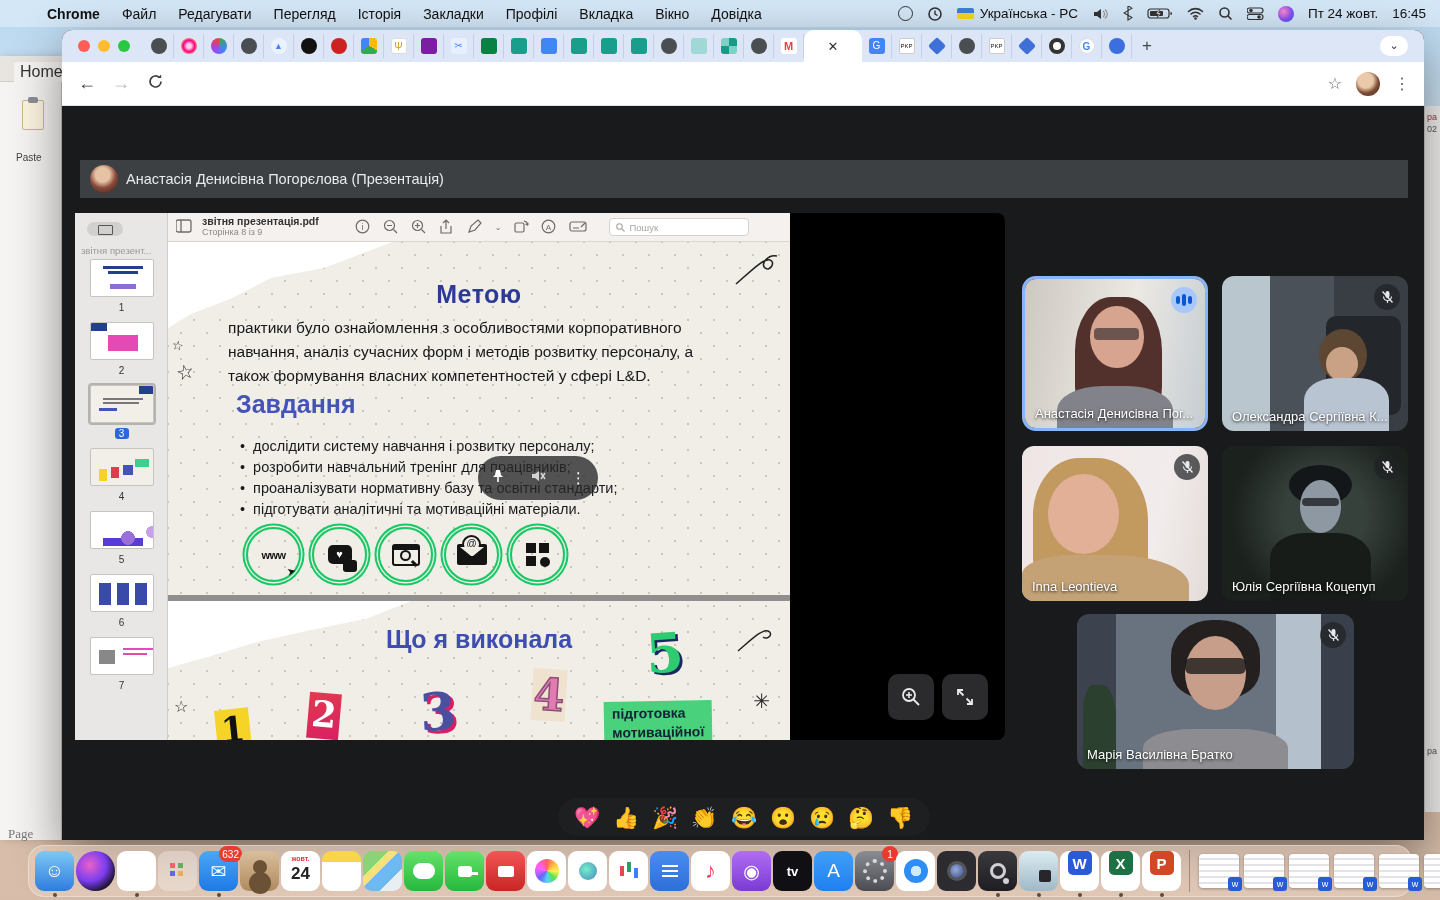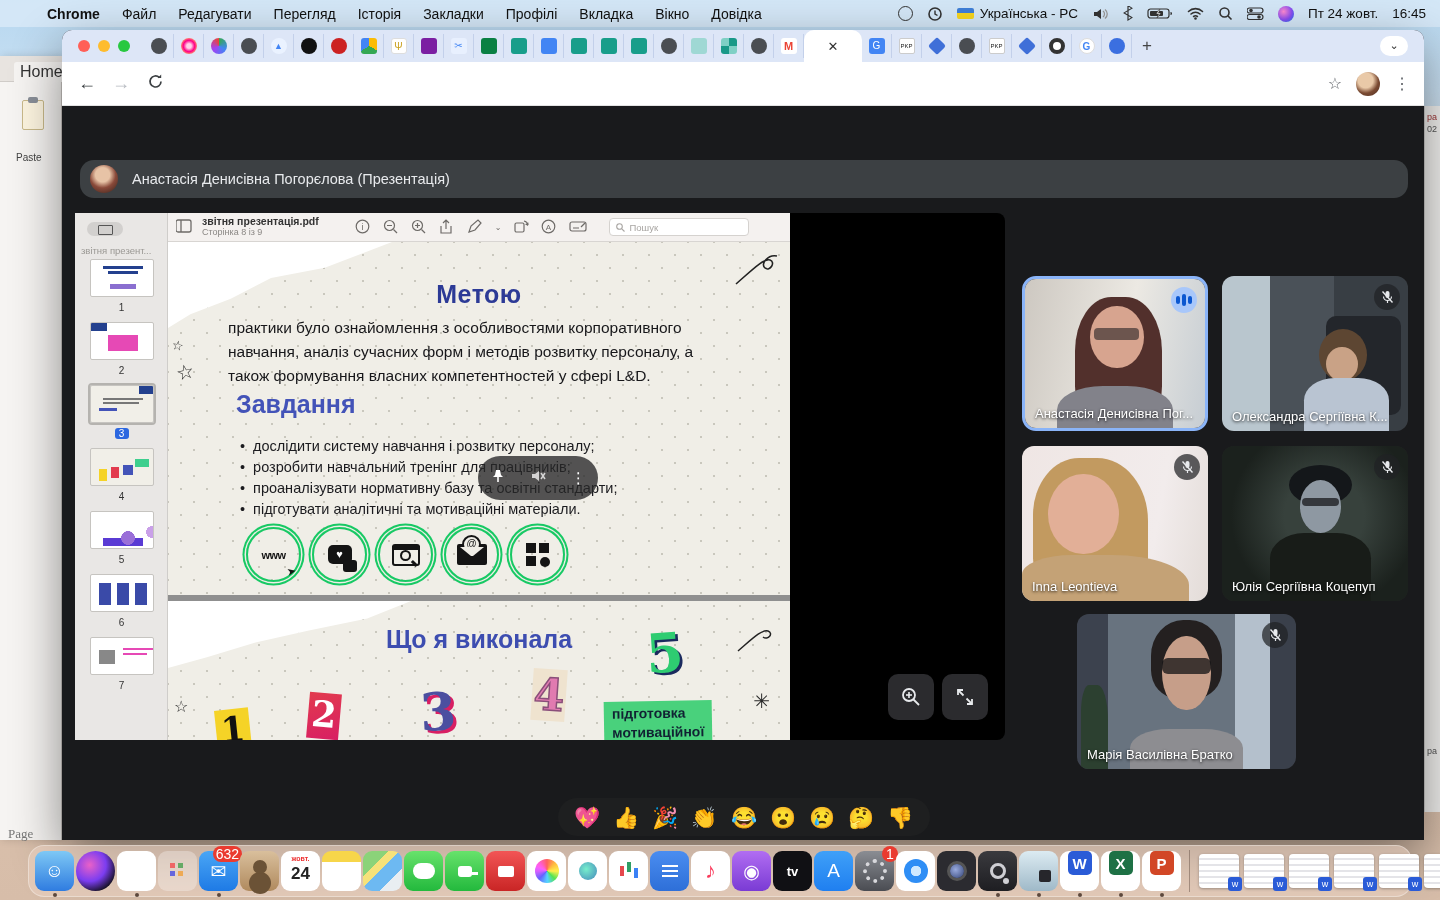--- a/index.html
+++ b/index.html
@@ -82,21 +82,21 @@
   .meeticon{width:18px;height:18px;border-radius:50%;background:#1a73e8;position:relative;flex:none;}
   .meeticon::after{content:"";position:absolute;left:4px;top:6px;width:7px;height:6px;background:#fff;border-radius:1px;box-shadow:8px 0 0 -2px #fff;}
   .url{font-size:13.5px;color:#202124;}
   .tb-right{margin-left:auto;display:flex;align-items:center;gap:14px;padding-right:14px;}
   .star{font-size:16px;color:#5f6368;}
   .avatar-s{width:24px;height:24px;border-radius:50%;background:radial-gradient(circle at 40% 35%,#e9c9a8 35%,#7a4a32 60%,#4c2d20);}
   .kebab{font-size:16px;color:#5f6368;}
 
   
   .meet{position:absolute;left:0;top:76px;width:1362px;height:734px;background:#191a1c;}
-  .banner{position:absolute;left:18px;top:54px;right:16px;height:38px;background:#3c4043;border-radius:14px;display:flex;align-items:center;gap:14px;padding:6px 10px;}
+  .banner{position:absolute;left:18px;top:54px;right:16px;height:38px;background:#3c4043;border-radius:0;display:flex;align-items:center;gap:8px;padding:6px 10px;}
   .banner .avatar{width:28px;height:28px;border-radius:50%;background:radial-gradient(circle at 45% 35%,#e7c3a6 30%,#8a4a3a 55%,#33201a);}
   .banner .bname{color:#e8eaed;font-size:14.5px;}
 
   .stage{position:absolute;left:13px;top:107px;width:930px;height:527px;background:#000;border-radius:8px;}
   
   .pside{position:absolute;left:0;top:0;width:93px;height:527px;background:#e9e7e5;border-right:1px solid #cfcdca;}
   .pside .hpill{position:absolute;left:12px;top:9px;width:36px;height:14px;background:#d2d0ce;border-radius:7px;}
   .pside .hpill::after{content:"";position:absolute;left:11px;top:3px;width:13px;height:8px;border:1px solid #555;border-radius:1px;}
   .pside .stitle{position:absolute;left:6px;top:32px;width:84px;font-size:9.5px;color:#9a9894;white-space:nowrap;overflow:hidden;}
   .thumbs{position:absolute;left:0;top:46px;width:93px;display:flex;flex-direction:column;align-items:center;gap:7px;}
@@ -180,21 +180,21 @@
   .zoomctl{position:absolute;right:17px;bottom:20px;display:flex;gap:8px;}
   .zbtn{width:46px;height:46px;border-radius:10px;background:rgba(50,51,54,.85);display:flex;align-items:center;justify-content:center;}
 
   
   .tiles{position:absolute;left:960px;top:170px;width:388px;}
   .tile{position:absolute;border-radius:12px;overflow:hidden;background:#222;width:186px;height:155px;}
   .tile.p0{left:0;top:0;border:3px solid #8ab4f8;border-radius:14px;width:186px;height:155px;}
   .tile.p1{left:200px;top:0;}
   .tile.p2{left:0;top:170px;}
   .tile.p3{left:200px;top:170px;}
-  .tile.p4{left:55px;top:338px;width:219px;}
+  .tile.p4{left:55px;top:338px;width:277px;}
   .scene{position:absolute;inset:0;}
   .scene i{border-radius:50%;}
   .v1{background:linear-gradient(100deg,#cdc8c1,#ece9e3 55%,#c6cdd3);}
   .v1 .hair{left:28%;top:12%;width:48%;height:86%;background:#52302c;border-radius:42% 42% 30% 30%;}
   .v1 .face{left:36%;top:18%;width:30%;height:42%;background:#d7a48f;}
   .v1 .face::before{content:"";position:absolute;left:8%;top:36%;width:84%;height:18%;background:rgba(20,20,25,.55);border-radius:4px;}
   .v1 .body{left:18%;top:72%;width:64%;height:40%;background:#82828a;border-radius:40% 40% 0 0;}
   .v2{background:linear-gradient(90deg,#b9c6ce 0 26%,#4a5158 26% 60%,#383e44 60%);}
   .v2 .e1{left:56%;top:26%;width:40%;height:64%;background:#23262b;border-radius:10px;}
   .v2 .hair{left:52%;top:34%;width:26%;height:34%;background:#5d4632;}
@@ -223,21 +223,21 @@
 
   
   .reactions{position:absolute;left:496px;top:692px;width:372px;height:38px;background:rgba(30,31,33,.92);border-radius:19px;display:flex;align-items:center;justify-content:space-around;padding:0 10px;}
   .remoji{font-size:21px;line-height:1;}
 
   
   .dock{position:absolute;left:28px;top:845px;width:1384px;height:52px;background:rgba(233,208,192,.62);border:1px solid rgba(255,255,255,.35);border-radius:16px;display:flex;align-items:center;padding:0 6px;gap:2px;}
   .dk{width:39px;height:40px;border-radius:9px;position:relative;flex:none;}
   .dk .gly{position:absolute;inset:0;display:flex;align-items:center;justify-content:center;font-size:19px;color:#fff;}
   .dk .cap{position:absolute;left:0;right:0;top:4px;text-align:center;font-size:7px;color:#e33;font-weight:bold;}
-  .dk .badge{position:absolute;right:-4px;top:-5px;min-width:16px;height:16px;border-radius:8px;background:#ea3b30;color:#fff;font-size:14px;display:flex;align-items:center;justify-content:center;padding:0 3px;}
+  .dk .badge{position:absolute;right:-4px;top:-5px;min-width:16px;height:16px;border-radius:8px;background:#ea3b30;color:#fff;font-size:10px;display:flex;align-items:center;justify-content:center;padding:0 3px;}
   .dk .dot{left:50%;bottom:-6px;width:4px;height:4px;margin-left:-2px;border-radius:50%;background:rgba(60,40,30,.8);}
   .finder{background:linear-gradient(180deg,#7ec8f5,#2f7ce0);}
   .siri{background:radial-gradient(circle at 35% 35%,#e961c8,#7b3df0 45%,#0d0d12 80%);border-radius:50%;}
   .chromeapp{background:#fff;}
   .chromeapp .gly{background:conic-gradient(from -45deg,#ea4335 0 120deg,#fbbc05 120deg 240deg,#34a853 240deg);border-radius:50%;margin:5px;position:relative;}
   .chromeapp .gly::after{content:"";position:absolute;inset:7px;background:#4285f4;border:3px solid #fff;border-radius:50%;}
   .launchpad{background:rgba(255,255,255,.3);}
   .launchpad .gly::after{content:"";width:22px;height:22px;background-image:radial-gradient(circle 3px,#e66 98%,transparent),radial-gradient(circle 3px,#6a6 98%,transparent),radial-gradient(circle 3px,#66d 98%,transparent),radial-gradient(circle 3px,#ea5 98%,transparent);background-size:11px 11px;background-position:0 0,8px 0,0 8px,8px 8px;background-repeat:no-repeat;}
   .mail{background:linear-gradient(180deg,#4aa6f5,#1e7ae5);}
   .contacts{background:linear-gradient(180deg,#d9bf9c,#b08a5e);}

